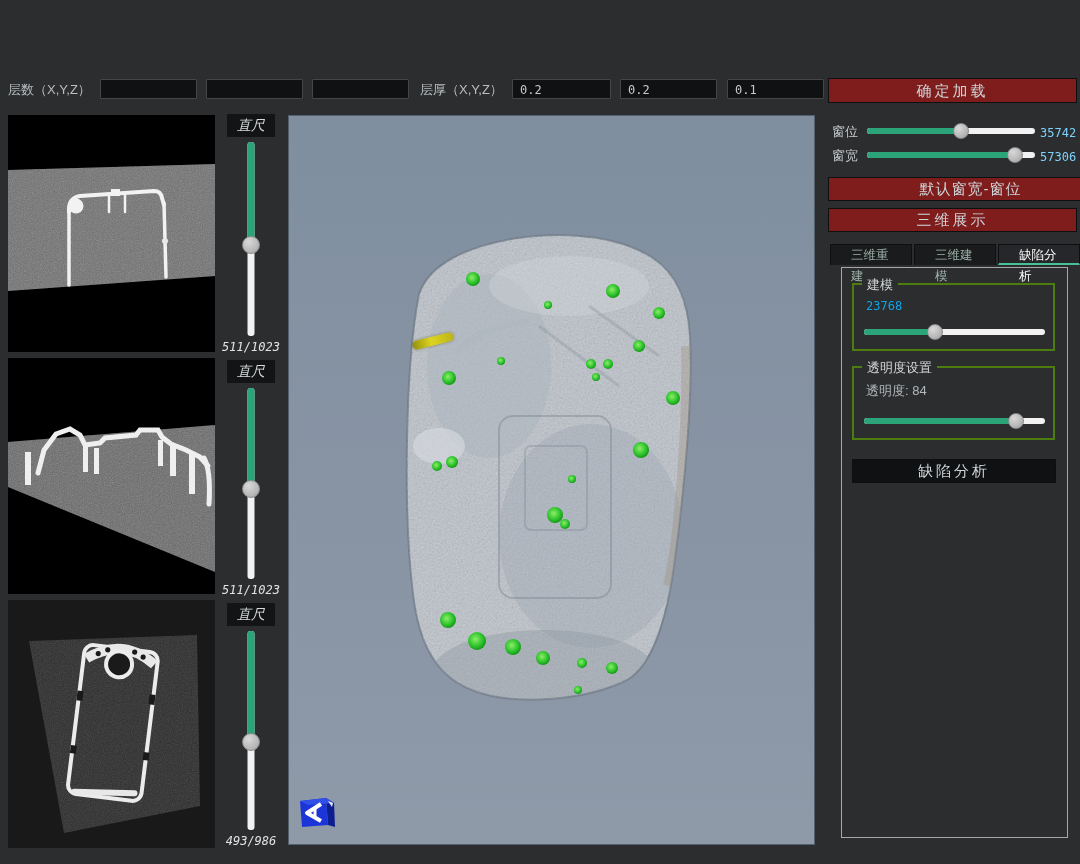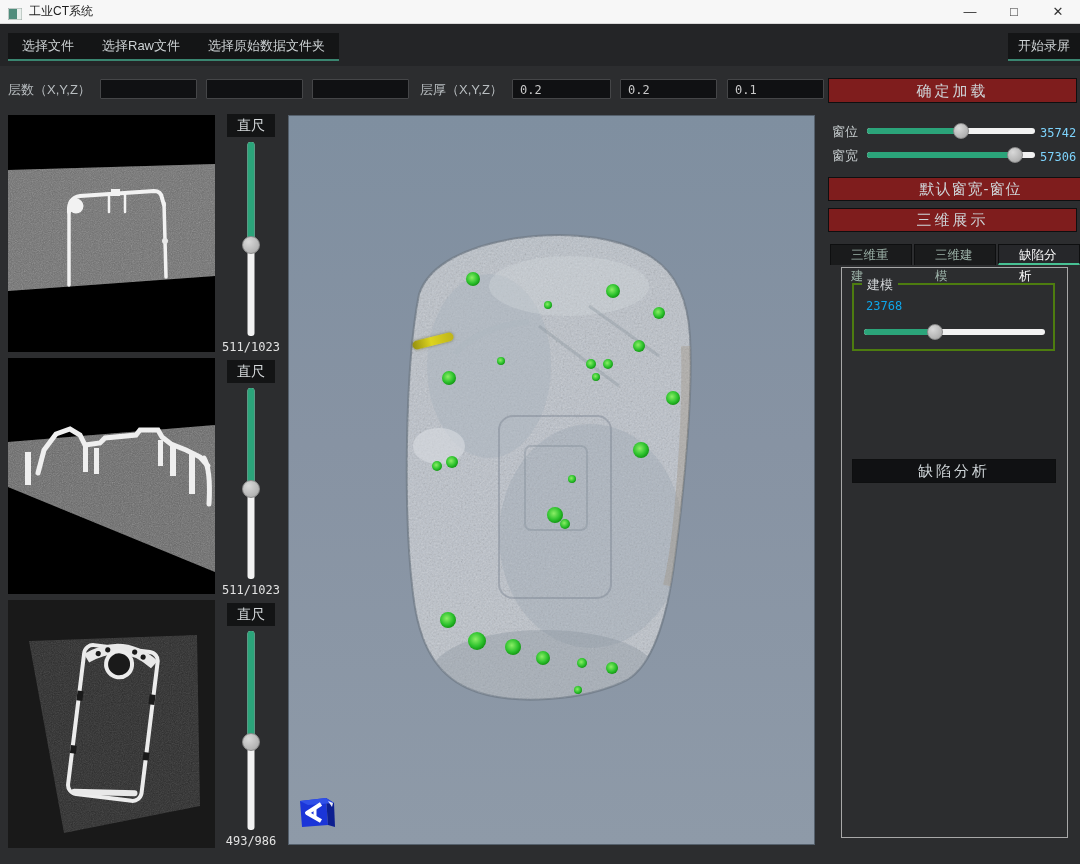--- a/index.html
+++ b/index.html
@@ -30,21 +30,21 @@
   .pinput{position:absolute;top:79px;height:20px;line-height:20px;background:#101113;border:1px solid #454648;
           border-radius:1px;font-size:12px;color:#c9c9c9;padding:0 7px;box-sizing:border-box;}
   .big-btn{background:#7f1d1d;color:#ced4d7;text-align:center;font-size:15px;letter-spacing:3px;
            border:1px solid #0e0f10;box-sizing:border-box;}
 
   
   .slice{position:absolute;left:8px;width:207px;background:#000;}
   .slice svg{display:block;}
 
   
-  .slider-col{position:absolute;left:219px;width:64px;display:flex;flex-direction:column;align-items:center;}
+  .slider-col{position:absolute;left:219px;width:64px;display:flex;flex-direction:column;align-items:center;font-style:italic;}
   .ruler-btn{width:48px;height:23px;line-height:23px;text-align:center;background:#131415;color:#d6dadc;
              font-size:14px;margin-bottom:2px;}
   .vslider{position:relative;width:22px;flex:1;margin:3px 0 2px 0;}
   .vslider .vtrack{position:absolute;left:50%;transform:translateX(-50%);top:0;bottom:0;width:7px;
                    background:#f2f2f2;border-radius:3px;}
   .vslider .vfill{position:absolute;left:50%;transform:translateX(-50%);top:0;width:7px;height:var(--pct,50%);
                   background:#2ba47a;border-radius:3px;}
   .vslider .vhandle{position:absolute;left:50%;top:var(--pct,50%);transform:translate(-50%,-50%);
                     width:18px;height:18px;border-radius:50%;
                     background:radial-gradient(circle at 35% 30%,#d9d9d9,#b4b4b4 70%,#9a9a9a);
@@ -80,43 +80,21 @@
   #tab-frame{position:absolute;left:841px;top:267px;width:227px;height:571px;border:1px solid #a8a8a8;box-sizing:border-box;}
   .groupbox{position:absolute;border:2px solid #4d7c0f;box-sizing:border-box;}
   .groupbox .legend{position:absolute;top:-9px;left:8px;background:#2c2d2f;padding:0 5px;font-size:13px;color:#d4d8da;}
   .gval{position:absolute;left:12px;font-size:12px;color:#0ea5e9;}
 </style>
 </head>
 <body>
 
 <div id="app">
 
-  <div id="titlebar">
-    <span id="app-icon">
-      <svg width="14" height="12" viewBox="0 0 14 12">
-          <rect x="0" y="0" width="14" height="12" fill="#e8efec" stroke="#9aa8a2"></rect>
-          <rect x="1" y="1" width="8" height="10" fill="#4f8d7c"></rect>
-        </svg>
-    </span>
-    <span class="title">工业CT系统</span>
-    <div id="winbtns">
-      <div class="winbtn">—</div>
-      <div class="winbtn">□</div>
-      <div class="winbtn">✕</div>
-    </div>
-  </div>
-
-  <div id="toolbar">
-    <div class="file-group">
-      <div class="tool-btn">选择文件</div>
-      <div class="tool-btn">选择Raw文件</div>
-      <div class="tool-btn">选择原始数据文件夹</div>
-    </div>
-    <div class="record-btn">开始录屏</div>
-  </div>
+
 
   <span class="plabel" style="left:8px;">层数（X,Y,Z）</span>
   <div class="pinput num" style="left:100px;width:97px;"></div>
   <div class="pinput num" style="left:206px;width:97px;"></div>
   <div class="pinput num" style="left:312px;width:97px;"></div>
   <span class="plabel" style="left:420px;">层厚（X,Y,Z）</span>
   <div class="pinput num" style="left:512px;width:99px;">0.2</div>
   <div class="pinput num" style="left:620px;width:97px;">0.2</div>
   <div class="pinput num" style="left:727px;width:97px;">0.1</div>
   <div class="abs big-btn" style="left:828px;top:78px;width:249px;height:25px;line-height:23px;">确定加载</div>
@@ -337,16 +315,25 @@
   <div class="groupbox" style="left:852px;top:283px;width:203px;height:68px;">
     <span class="legend">建模</span>
     <span class="gval num" style="top:14px;">23768</span>
     <div class="hslider" style="left: 10px; top: 38px; width: 181px; --pct: 39%;">
       <div class="htrack"></div>
       <div class="hfill"></div>
       <div class="hhandle"></div>
     </div>
   </div>
 
+  <div class="groupbox" style="left:852px;top:366px;width:203px;height:74px;">
+    <span class="legend">透明度设置</span>
+    <span class="gval" style="top:14px;color:#b2b8bb;font-size:13px;">透明度: 84</span>
+    <div class="hslider" style="left: 10px; top: 44px; width: 181px; --pct: 84%;">
+      <div class="htrack"></div>
+      <div class="hfill"></div>
+      <div class="hhandle"></div>
+    </div>
+  </div>
 
   <div class="abs big-btn" style="left:852px;top:459px;width:204px;height:24px;line-height:22px;background:#101113;">缺陷分析</div>
 
 </div>
 
 </body></html>

